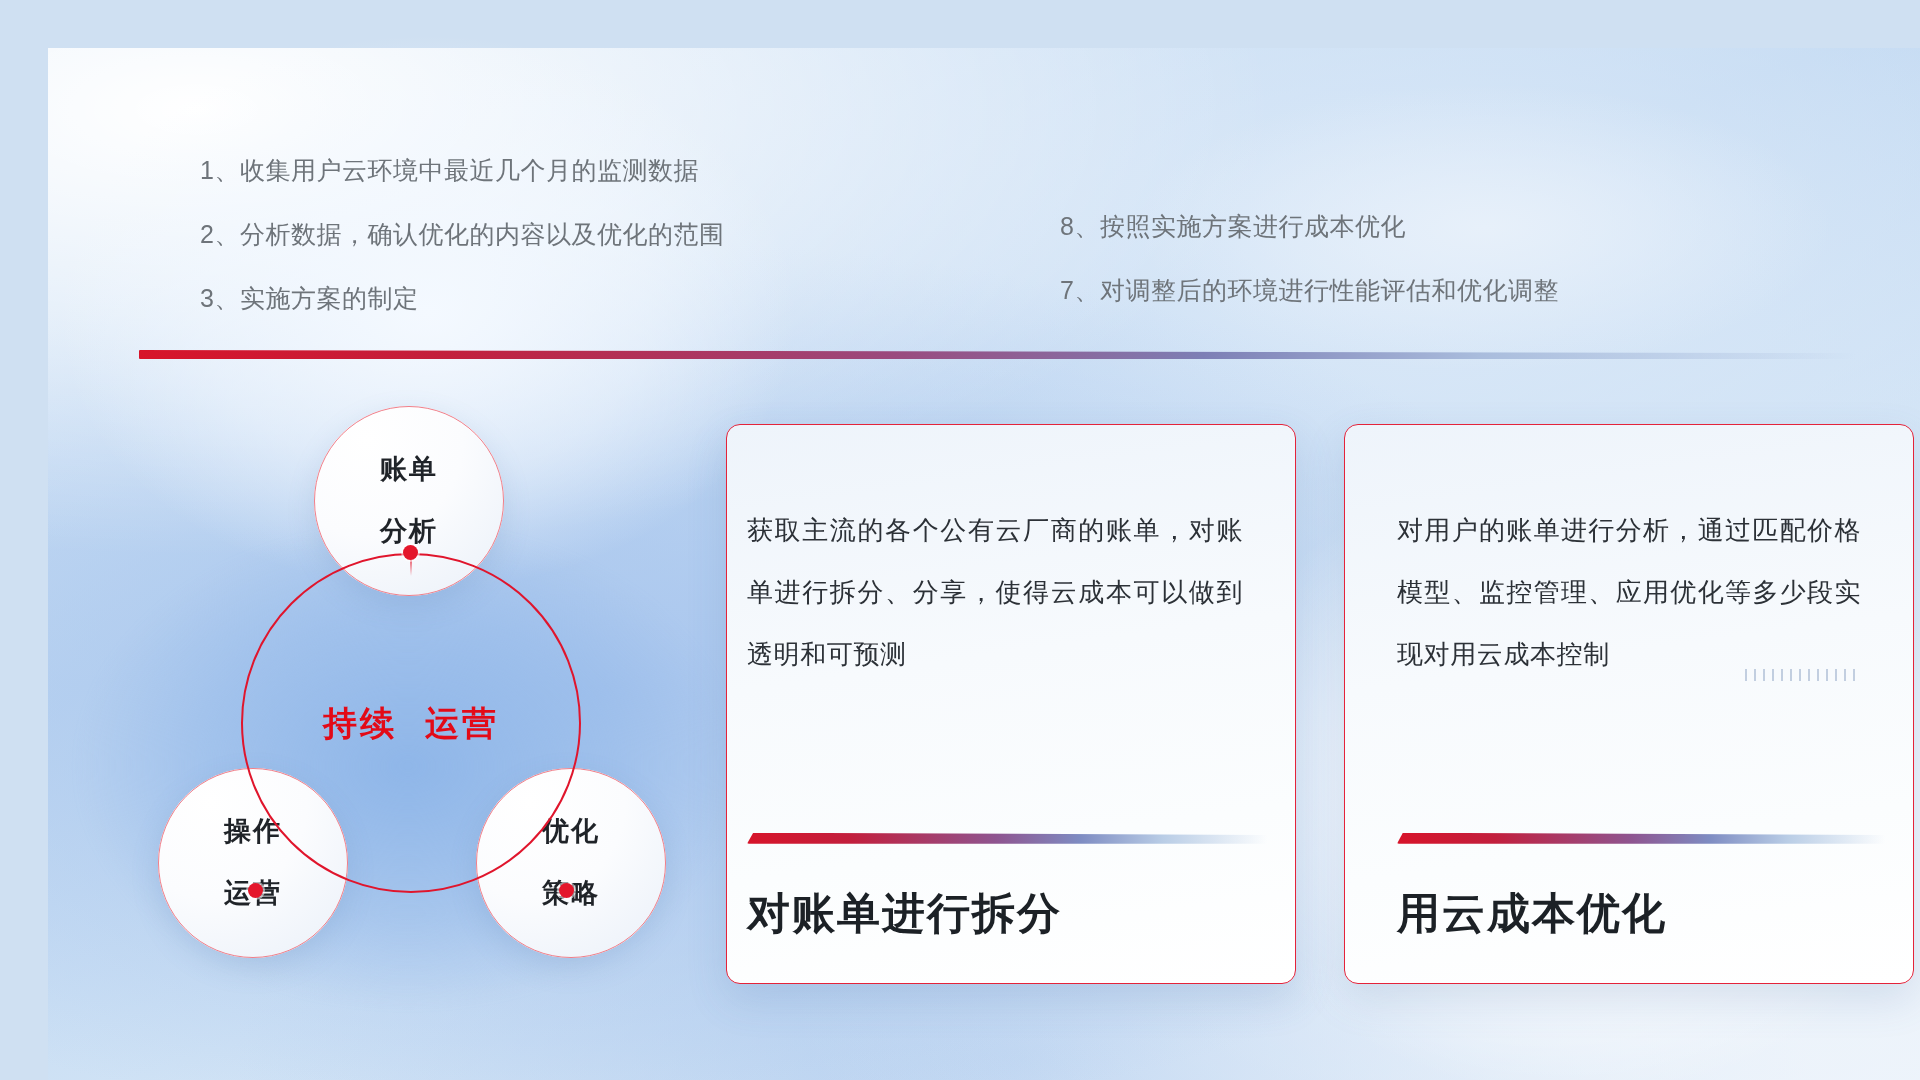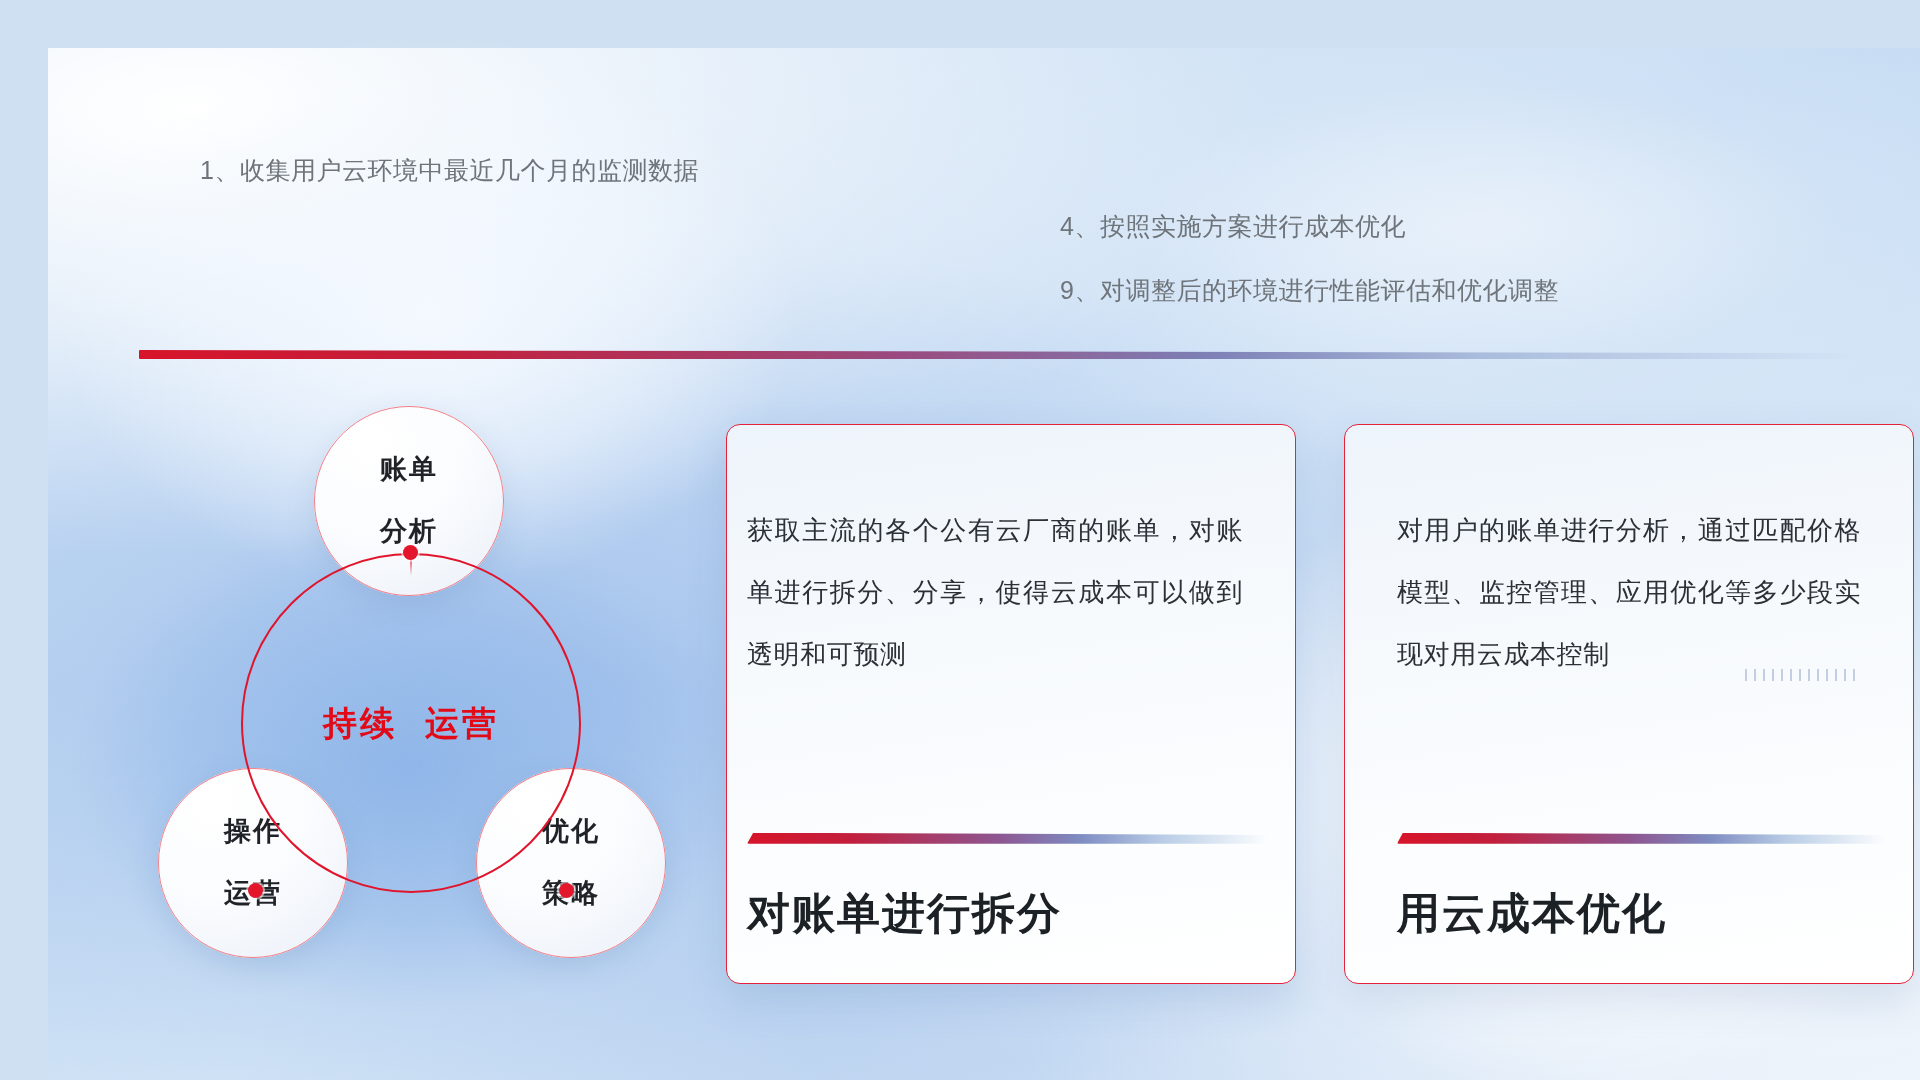--- a/index.html
+++ b/index.html
@@ -146,25 +146,27 @@
 <div id="bg">
   <div class="bg-base"></div>
   <div class="bg-left-glow"></div>
   <div class="bg-blue-blob"></div>
   <div class="bg-top-right"></div>
   <div class="bg-right-white"></div>
 </div>
 
 <div class="bullets" id="bullets-left">
   <div class="line">1、收集用户云环境中最近几个月的监测数据</div>
+  <div class="line">2、分析数据，确认优化的内容以及优化的范围</div>
+  <div class="line">3、实施方案的制定</div>
 </div>
 
 <div class="bullets" id="bullets-right">
-  <div class="line">4、按照实施方案进行成本优化</div>
-  <div class="line">9、对调整后的环境进行性能评估和优化调整</div>
+  <div class="line">8、按照实施方案进行成本优化</div>
+  <div class="line">7、对调整后的环境进行性能评估和优化调整</div>
 </div>
 
 <div id="top-divider"></div>
 
 <div id="diagram">
 
   <div class="circ circ-solid" id="circ-top">
     <div class="circ-label">
       <span>账单</span>
       <span>分析</span>

